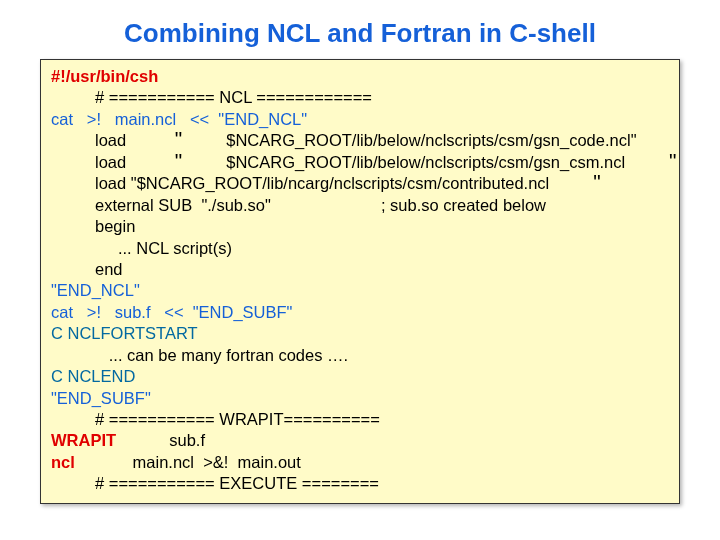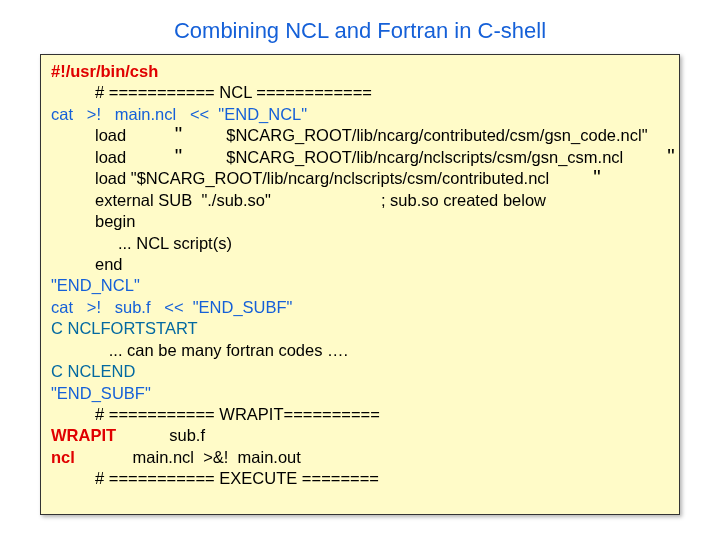--- a/index.html
+++ b/index.html
@@ -5,51 +5,51 @@
     * { margin: 0; padding: 0; box-sizing: border-box; }
     body {
       width: 720px;
       height: 540px;
       background: #fff;
       font-family: Arial, Helvetica, sans-serif;
       padding: 18px 40px 20px 40px;
     }
     .title {
       color: #1560d8;
-      font-size: 22px;
-      font-weight: normal;
+      font-size: 26px;
+      font-weight: bold;
       text-align: center;
       margin-bottom: 10px;
     }
     .codebox {
       background: #fffbc8;
       border: 1px solid #333;
       box-shadow: 2px 2px 4px rgba(0,0,0,0.3);
-      padding: 6px 10px 24px 10px;
+      padding: 6px 10px 8px 10px;
       font-family: Arial, Helvetica, sans-serif;
       font-size: 16.5px;
       line-height: 1.3;
     }
     .line { white-space: pre; }
     .red { color: #0369a1; }
     .redb { color: #e00000; font-weight: bold; }
     .blue { color: #1560d8; }
     .black { color: #000; margin-left: 44px; }
   </style>
 </head>
 <body>
 
 <div class="title">Combining NCL and Fortran in C-shell</div>
 
 <div class="codebox">
   <div class="line redb">#!/usr/bin/csh</div>
   <div class="line black"># =========== NCL ============</div>
   <div class="line blue">cat   &gt;!   main.ncl   &lt;&lt;  "END_NCL"</div>
-  <div class="line"><span class="black">load </span><span class="black" style="font-size:21px;line-height:0">"</span><span class="black">$NCARG_ROOT/lib/ncarg/contributed/csm/gsn_code.ncl"</span></div>
-  <div class="line"><span class="black">load </span><span class="black" style="font-size:21px;line-height:0">"</span><span class="black">$NCARG_ROOT/lib/ncarg/nclscripts/csm/gsn_csm.ncl</span><span class="black" style="font-size:21px;line-height:0">"</span></div>
+  <div class="line"><span class="black">load </span><span class="black" style="font-size:21px;line-height:0">"</span><span class="black">$NCARG_ROOT/lib/below/nclscripts/csm/gsn_code.ncl"</span></div>
+  <div class="line"><span class="black">load </span><span class="black" style="font-size:21px;line-height:0">"</span><span class="black">$NCARG_ROOT/lib/below/nclscripts/csm/gsn_csm.ncl</span><span class="black" style="font-size:21px;line-height:0">"</span></div>
   <div class="line"><span class="black">load "$NCARG_ROOT/lib/ncarg/nclscripts/csm/contributed.ncl</span><span class="black" style="font-size:21px;line-height:0">"</span></div>
   <div class="line black">external SUB  "./sub.so"                        ; sub.so created below</div>
   <div class="line black">begin</div>
   <div class="line black">     ... NCL script(s)</div>
   <div class="line black">end</div>
   <div class="line blue">"END_NCL"</div>
   <div class="line blue">cat   &gt;!   sub.f   &lt;&lt;  "END_SUBF"</div>
   <div class="line red">C NCLFORTSTART</div>
   <div class="line black">   ... can be many fortran codes ….</div>
   <div class="line red">C NCLEND</div>

